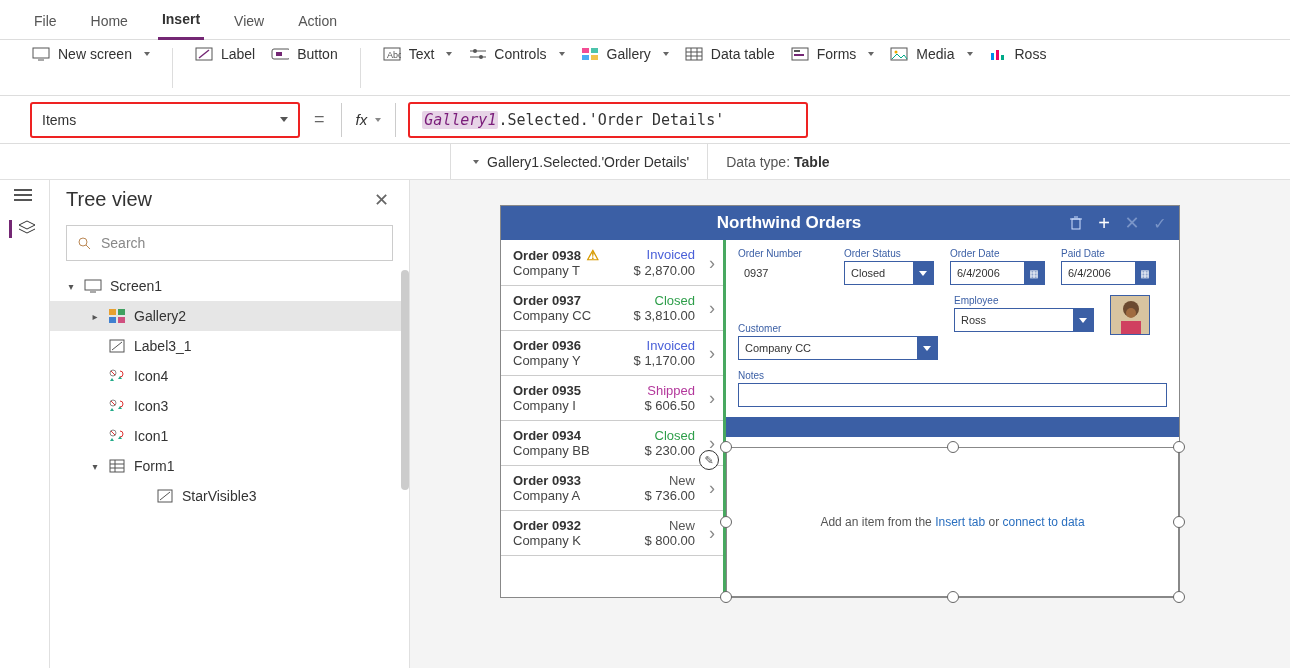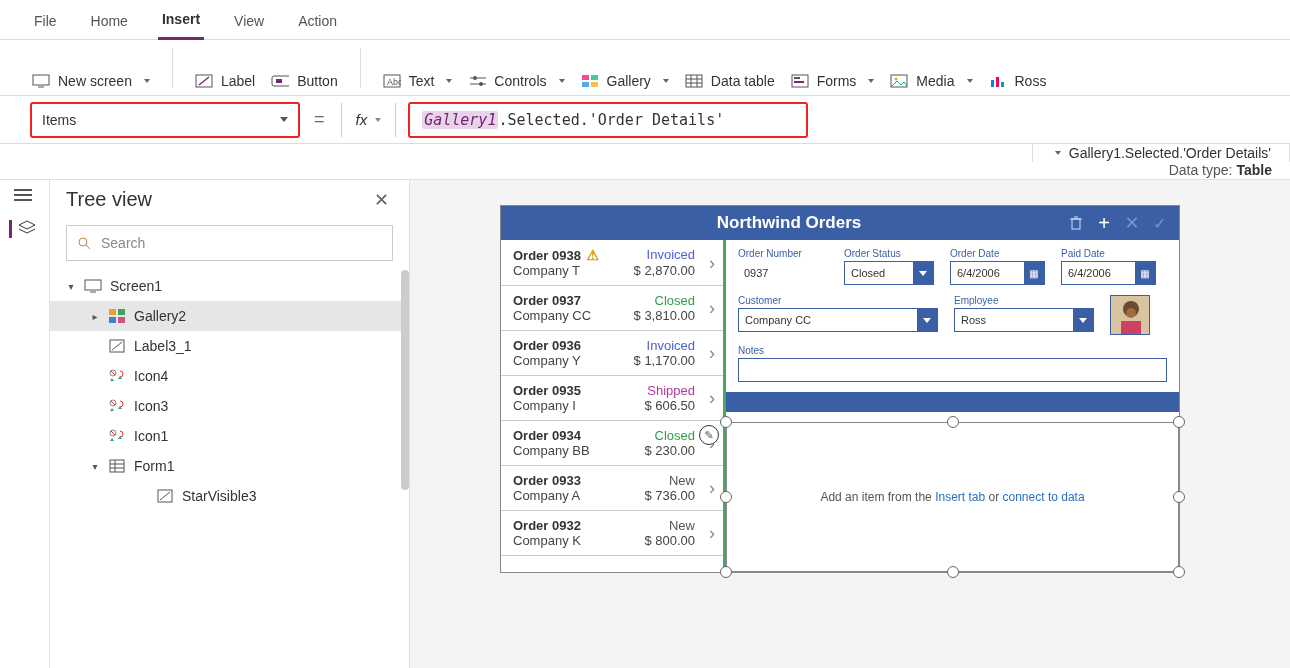--- a/index.html
+++ b/index.html
@@ -3,39 +3,39 @@
 <meta charset="utf-8">
 <style>
   * { box-sizing: border-box; margin:0; padding:0; }
   body { font-family: "Segoe UI", Arial, sans-serif; font-size:14px; color:#333; background:#fff; width:1290px; height:668px; overflow:hidden;}
   
   .menubar { height:40px; display:flex; align-items:flex-end; padding:0 30px; border-bottom:1px solid #ddd; gap:26px;}
   .menubar .mitem { padding:6px 4px 10px 4px; color:#555; cursor:pointer; }
   .menubar .mitem.active { color:#333; font-weight:600; border-bottom:3px solid #742774; margin-bottom:-1px;}
   
   .ribbon { height:56px; display:flex; align-items:center; border-bottom:1px solid #ddd; padding:0 10px;}
-  .ribbon .rgroup { display:flex; align-items:flex-end; height:100%; padding:0 14px;}
+  .ribbon .rgroup { display:flex; align-items:flex-start; height:100%; padding:0 14px;}
   .ribbon .sep { width:1px; height:40px; background:#ddd; }
   .ribbon .ritem { display:flex; align-items:center; gap:8px; padding:6px 8px; color:#333; cursor:pointer;}
   .ribbon .ritem .ico { width:18px; height:16px; display:flex; align-items:center; justify-content:center;}
   .chev { width:0;height:0;border-left:4px solid transparent;border-right:4px solid transparent;border-top:5px solid #666; margin-left:4px;}
   .chev.sm { border-left-width:3px; border-right-width:3px; border-top-width:4px;}
   
   .fbar { height:48px; display:flex; align-items:center; border-bottom:1px solid #ddd; padding:0 10px; gap:10px;}
   .prop-dd { width:270px; height:36px; border:2px solid #e22; border-radius:3px; display:flex; align-items:center; padding:0 10px; justify-content:space-between; background:#fff; margin-left:20px;}
   .prop-dd .chev { border-top-color:#555;}
   .eq { font-size:18px; color:#666; padding:0 4px;}
   .fx { font-style:italic; font-size:15px; color:#333; padding:0 2px; display:flex; align-items:center; gap:4px;}
   .fx .chev{border-top-color:#888;}
   .fbar .vline { width:1px; height:34px; background:#ccc; margin:0 2px;}
   .formula-wrap { border:2px solid #e22; border-radius:3px; height:36px; display:flex; align-items:center; padding:0 12px; font-family:Consolas,monospace; font-size:15px; width:400px; background:#fff;}
   .formula-wrap .tok-gal { color:#7a1c7a; font-style:italic; background:#e7d4e7; padding:0 2px; border-radius:2px;}
   .formula-wrap .tok-rest { color:#333; }
   
-  .resbar { height:36px; border-bottom:1px solid #e0e0e0; display:flex; align-items:flex-end; padding-left:450px; background:#fff;flex-direction:column;}
+  .resbar { height:36px; border-bottom:1px solid #e0e0e0; display:flex; align-items:flex-start; padding-left:450px; background:#fff;}
   .resbar .rcell { display:flex; align-items:center; height:100%; padding:0 18px;}
   .resbar .rcell.first { border-left:1px solid #ddd; border-right:1px solid #ddd; gap:8px;}
   .resbar .rcell.second { gap:4px;}
   .resbar .lbl{color:#555;}
   .resbar .strong{font-weight:600;}
   
   .stage { position:absolute; top:180px; left:0; right:0; bottom:0; display:flex;}
   .leftrail { width:50px; border-right:1px solid #e0e0e0; display:flex; flex-direction:column; align-items:center; padding-top:8px; gap:14px;}
   .leftrail .ic { width:22px; height:18px; cursor:pointer;}
   .leftrail .ic.layers { border-left:3px solid #742774; padding-left:6px; margin-left:-9px;}
@@ -502,21 +502,21 @@
             </div>
             <div class="fld" style="width:95px;">
               <span class="flbl">Paid Date</span>
               <div class="inp">
                   <span>6/4/2006</span>
                   <span class="cal">▦</span>
                 </div>
             </div>
           </div>
           <div class="row">
-            <div class="fld" style="width:200px;">
+            <div class="fld" style="width:200px;margin-top:28px;">
               <span class="flbl">Customer</span>
               <div class="inp">
                   <span>Company CC</span>
                   <span class="dd">
                     <span class="tri"></span>
                   </span>
                 </div>
             </div>
             <div class="fld" style="width:140px;">
               <span class="flbl">Employee</span>

